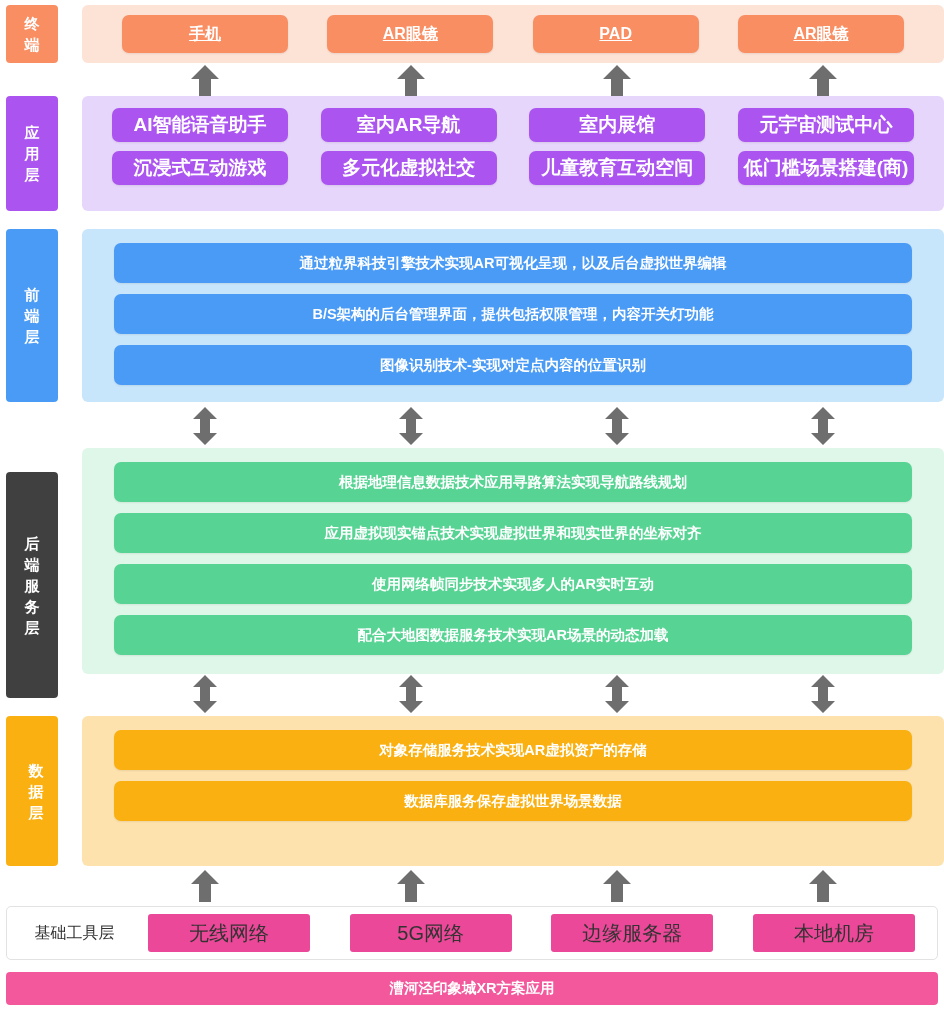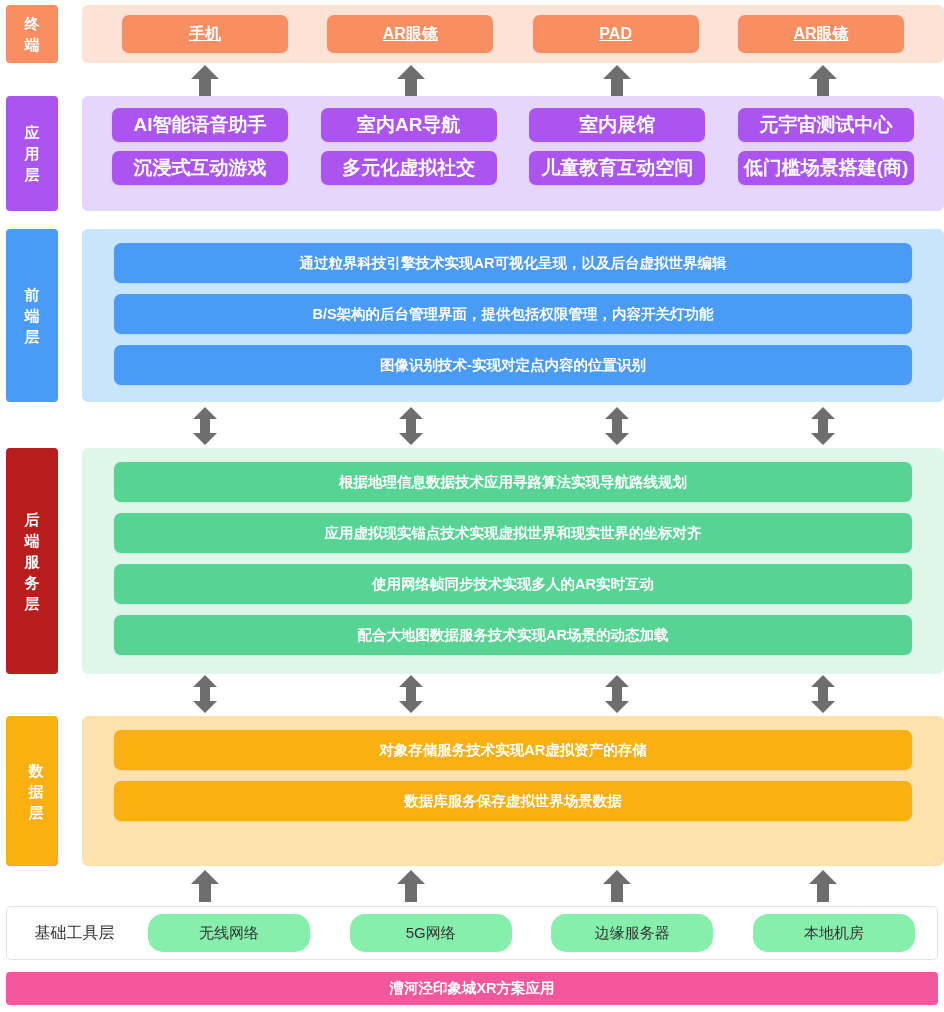--- a/index.html
+++ b/index.html
@@ -133,21 +133,21 @@
     font-weight: bold;
     font-size: 14.5px;
     display: flex;
     align-items: center;
     justify-content: center;
     box-shadow: 0 1px 2px rgba(0,0,0,0.07);
   }
   .chip-blue { background: #4a9bf5; }
 
   
-  #backend-label { background: #b91c1c; }
+  #backend-label { background: #404040; margin-top: 24px; }
   #backend-body {
     background: #dff7e9;
     padding: 14px 0 16px 0;
   }
   .chip-green { background: #57d494; }
 
   
   #data-label { background: #f9b010; padding-left: 8px; }
   #data-body {
     background: #fde2ad;
@@ -179,23 +179,23 @@
     flex: 1 1 auto;
     display: flex;
     justify-content: space-between;
     padding-right: 22px;
     padding-left: 6px;
     box-sizing: border-box;
   }
   .base-chip {
     width: 162px;
     height: 38px;
-    background: #86efac;
-    border-radius: 15px;
-    font-size: 15px;
+    background: #ec4899;
+    border-radius: 3px;
+    font-size: 20px;
     color: #333333;
     display: flex;
     align-items: center;
     justify-content: center;
   }
 
   
   #footer-bar {
     position: absolute;
     left: 6px;

